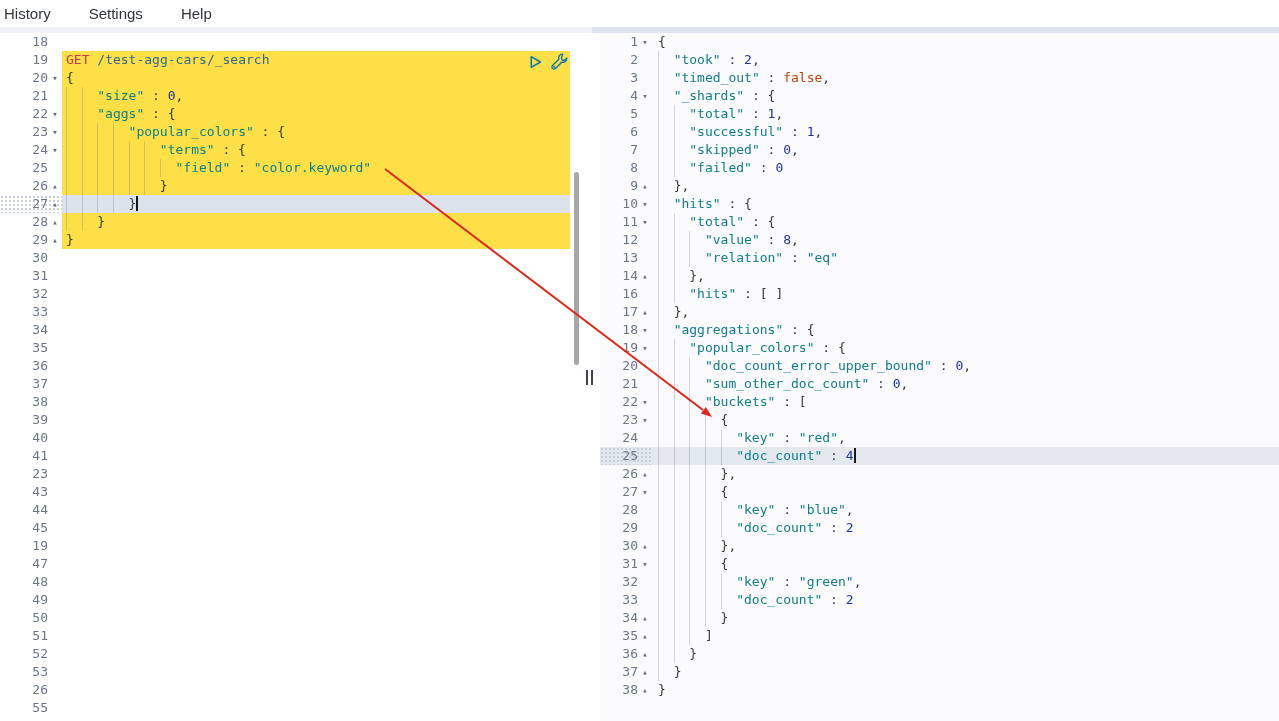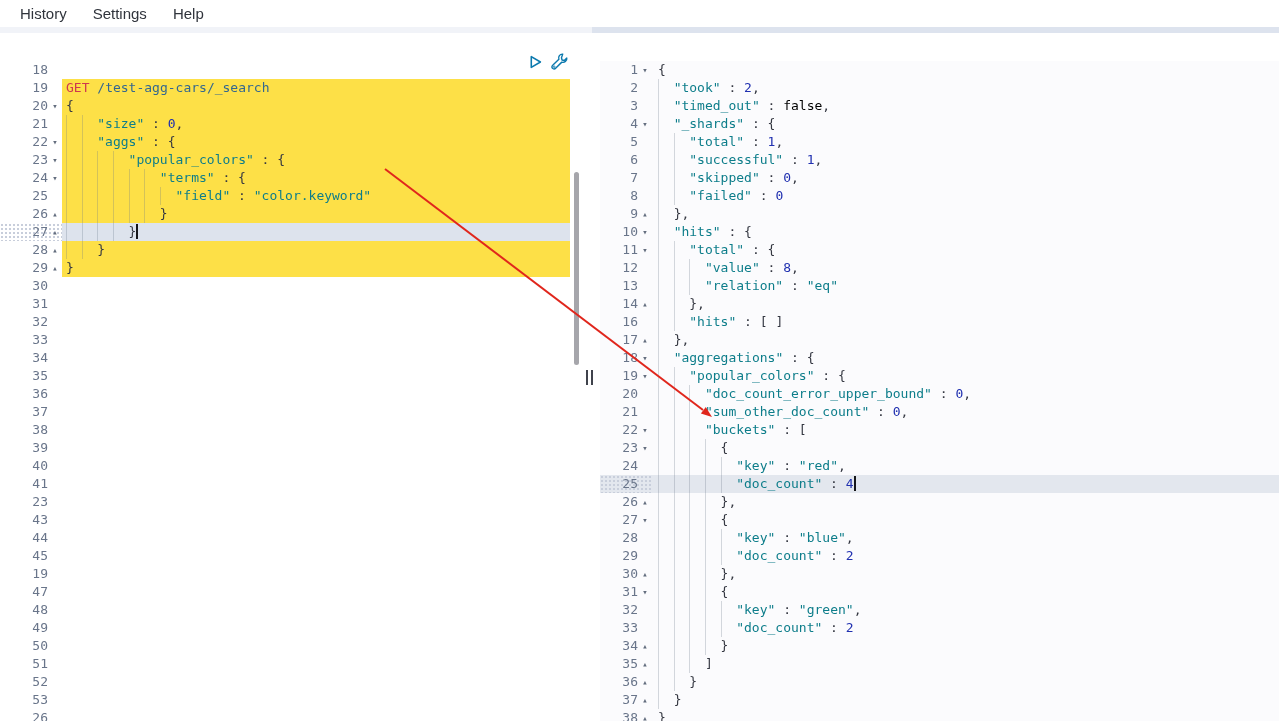--- a/index.html
+++ b/index.html
@@ -2,31 +2,31 @@
 <html><head>
 <meta charset="utf-8">
 <style>
   * { margin:0; padding:0; box-sizing:border-box; }
   html,body { width:1279px; height:721px; background:#fff; overflow:hidden;
               font-family:"Liberation Sans", sans-serif; }
   #app { position:relative; width:1279px; height:721px; background:#fff; }
 
   
   #menubar { position:absolute; left:0; top:0; width:100%; height:27px;
-             display:flex; align-items:center; gap:26px; padding-left:20px; background:#fff; }
+             display:flex; align-items:center; gap:38px; padding-left:4px; background:#fff; }
   .menu-item { font-size:15px; color:#30343c; cursor:pointer; }
 
   
   .topstrip { position:absolute; top:27px; height:6px; }
   #strip-left  { left:0; width:592px; background:#f1f3f8; }
   #strip-right { left:592px; width:687px; background:#dde3ee; }
 
   
   .pane { position:absolute; top:33px; bottom:0; overflow:hidden;
-          font-family:"DejaVu Sans Mono", monospace; font-size:13px;margin-top:28px; }
+          font-family:"DejaVu Sans Mono", monospace; font-size:13px; }
   #left-pane  { left:0; width:570px; background:#ffffff; }
   #right-pane { left:600px; width:679px; background:#fbfbfd; }
 
   .row { display:flex; height:18px; line-height:18px; white-space:pre; }
   .gut { flex:0 0 auto; display:flex; align-items:center; background:transparent; }
   #left-pane  .gut { width:62px; }
   #right-pane .gut { width:52px; }
   .ln { display:inline-block; text-align:right; color:#69758a; }
   #left-pane  .ln { width:48px; }
   #right-pane .ln { width:38px; }
@@ -45,21 +45,21 @@
 
   
   .g { display:inline-block; width:2ch; height:18px; vertical-align:top;
        box-shadow:inset 1px 0 0 rgba(105,117,138,0.28); }
 
   
   .seg.m { color:#ce384f; }   
   .seg.u { color:#33678f; }   
   .seg.k { color:#0d7d8a; }   
   .seg.n { color:#2030b0; }   
-  .seg.b { color:#000000; }   
+  .seg.b { color:#c2410c; }   
   .seg.p { color:#343741; }   
 
   .cursor { display:inline-block; width:2px; height:15px; background:#15161a;
             vertical-align:text-bottom; }
 
   
   .action-icon { position:absolute; width:18px; height:18px; cursor:pointer; z-index:5; }
   #send-btn   { left:526px; top:53px; }
   #wrench-btn { left:550px; top:52px; }
 

